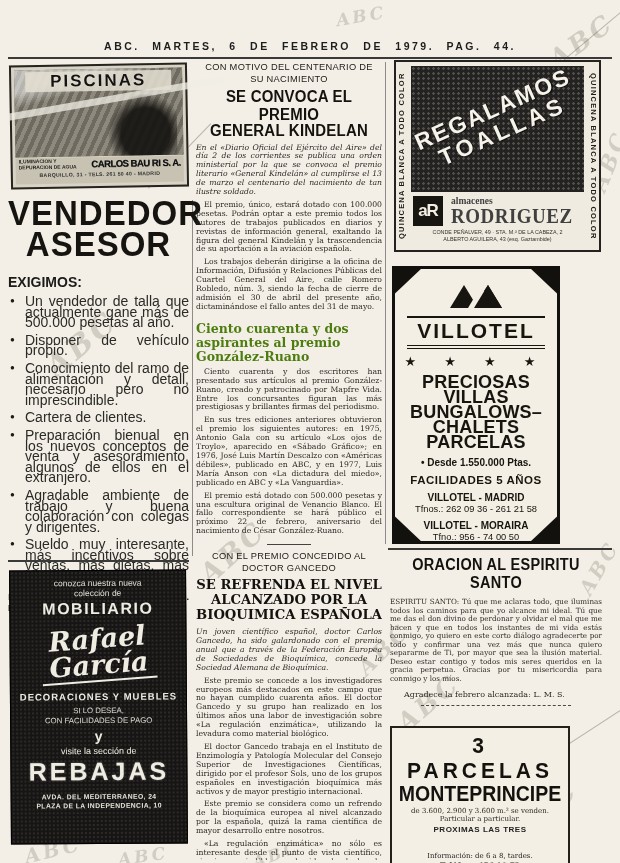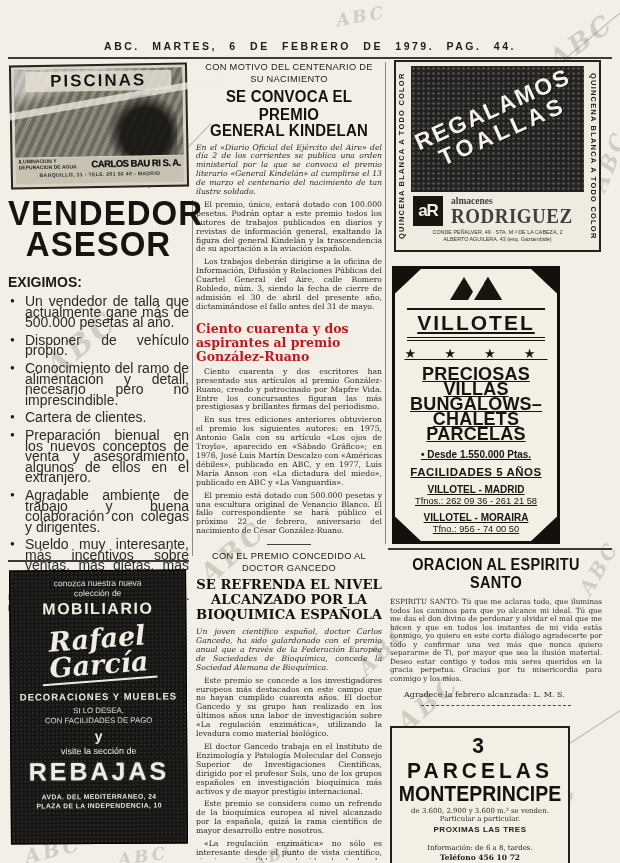--- a/index.html
+++ b/index.html
@@ -91,21 +91,21 @@
   .kicker{font-family:"Liberation Sans",sans-serif;font-size:9.3px;line-height:11.5px;
     text-align:center;letter-spacing:.3px;color:#23211d;}
   .headline{font-family:"Liberation Sans",sans-serif;font-weight:bold;font-size:15px;
     line-height:16.5px;text-align:center;letter-spacing:.2px;color:#14120e;margin-top:3px;
     transform:scaleY(1.05);transform-origin:top;}
   .headline2{font-family:"DejaVu Serif",serif;font-weight:bold;font-size:13.2px;
     line-height:15px;text-align:center;color:#14120e;margin-top:3px;}
   .lead{font-style:italic;font-size:7.7px;line-height:8.9px;text-align:justify;margin-top:6px;color:#2c2a26;}
   .para{font-size:7.7px;line-height:8.9px;text-align:justify;text-indent:8px;margin-top:4px;color:#2c2a26;}
   .subhead{font-family:"DejaVu Serif",serif;font-weight:bold;font-size:12.5px;line-height:14px;
-    margin-top:10px;color:#b91c1c;}
+    margin-top:10px;color:#4d7c0f;}
   .short-rule{width:44px;border-top:1px solid #44423e;margin:8px auto 6px auto;}
 
   
   #rodriguez{top:60px;left:394px;width:207px;height:192px;border:2px solid #24221e;
     background:#efebe0;}
   #rodriguez .vside{position:absolute;top:2px;bottom:2px;width:13px;
     font-family:"Liberation Sans",sans-serif;font-weight:bold;font-size:7.5px;
     letter-spacing:1.2px;color:#1d1b17;writing-mode:vertical-rl;text-align:center;}
   #rodriguez .vleft{left:1px;transform:rotate(180deg);}
   #rodriguez .vright{right:1px;}
@@ -128,21 +128,21 @@
   #rodriguez .lt .rod{font-weight:bold;font-size:19px;line-height:19px;letter-spacing:.5px;
     transform:scaleY(1.05);transform-origin:left top;}
   #rodriguez .addr{position:absolute;left:16px;right:16px;top:167px;
     font-family:"Liberation Sans",sans-serif;font-size:5.4px;line-height:6.5px;
     text-align:center;color:#33312c;}
 
   
   #villotel{top:266px;left:392px;width:168px;height:278px;background:#12110e;padding:3px;}
   #villotel .inner{width:100%;height:100%;background:#f3efe4;text-align:center;
     clip-path:polygon(16% 0,84% 0,100% 9%,100% 91%,84% 100%,16% 100%,0 91%,0 9%);
-    padding-top:2px;color:#17150f;text-decoration:underline;}
+    padding-top:10px;color:#17150f;}
   #villotel .logo{margin:0 auto;}
   #villotel .vname{font-family:"Liberation Sans",sans-serif;font-weight:bold;font-size:21px;
     letter-spacing:2px;border-top:2px solid #17150f;border-bottom:1px solid #17150f;
     width:138px;margin:3px auto 0 auto;padding:1px 0 2px 0;}
   #villotel .vname-sub{width:138px;margin:2px auto 0 auto;border-top:1px solid #17150f;}
   #villotel .stars{font-size:13px;letter-spacing:12px;margin-top:5px;color:#17150f;}
   #villotel .b1{font-family:"Liberation Sans",sans-serif;font-size:8.8px;line-height:10.5px;
     text-align:left;padding:0 14px;margin-top:8px;}
   #villotel .b1:before{content:"• ";font-weight:bold;}
   #villotel .main{font-family:"Liberation Sans",sans-serif;font-weight:bold;font-size:18px;
@@ -165,21 +165,21 @@
 
   
   #parcelas{top:726px;left:390px;width:180px;border:2.5px solid #222018;background:#f3efe4;
     text-align:center;padding:4px 4px 6px 4px;}
   #parcelas .t1{font-family:"Liberation Sans",sans-serif;font-weight:bold;font-size:21px;
     letter-spacing:4px;color:#14120e;transform:scaleY(1.08);transform-origin:top;}
   #parcelas .t2{font-family:"Liberation Sans",sans-serif;font-weight:bold;font-size:19.5px;
     letter-spacing:0;color:#14120e;transform:scaleY(1.1);transform-origin:top;margin-top:1px;}
   #parcelas .s{font-size:7px;line-height:8.2px;margin-top:3px;color:#2c2a26;}
   #parcelas .s2{font-family:"Liberation Sans",sans-serif;font-weight:bold;font-size:8px;margin-top:2px;letter-spacing:.5px;}
-  #parcelas .s3{font-size:7px;margin-top:10px;}
+  #parcelas .s3{font-size:7px;margin-top:18px;}
   #parcelas .s4{font-weight:bold;font-size:7.5px;margin-top:1px;}
 </style>
 </head>
 <body>
 
 <div id="paper">
 
   <div class="crease" style="left:482px;top:128px;width:195px;transform:rotate(-40deg);"></div>
   <div class="crease" style="left:497px;top:790px;width:160px;transform:rotate(-33deg);"></div>
   <div class="crease" style="left:148px;top:188px;width:90px;transform:rotate(-46deg);"></div>

